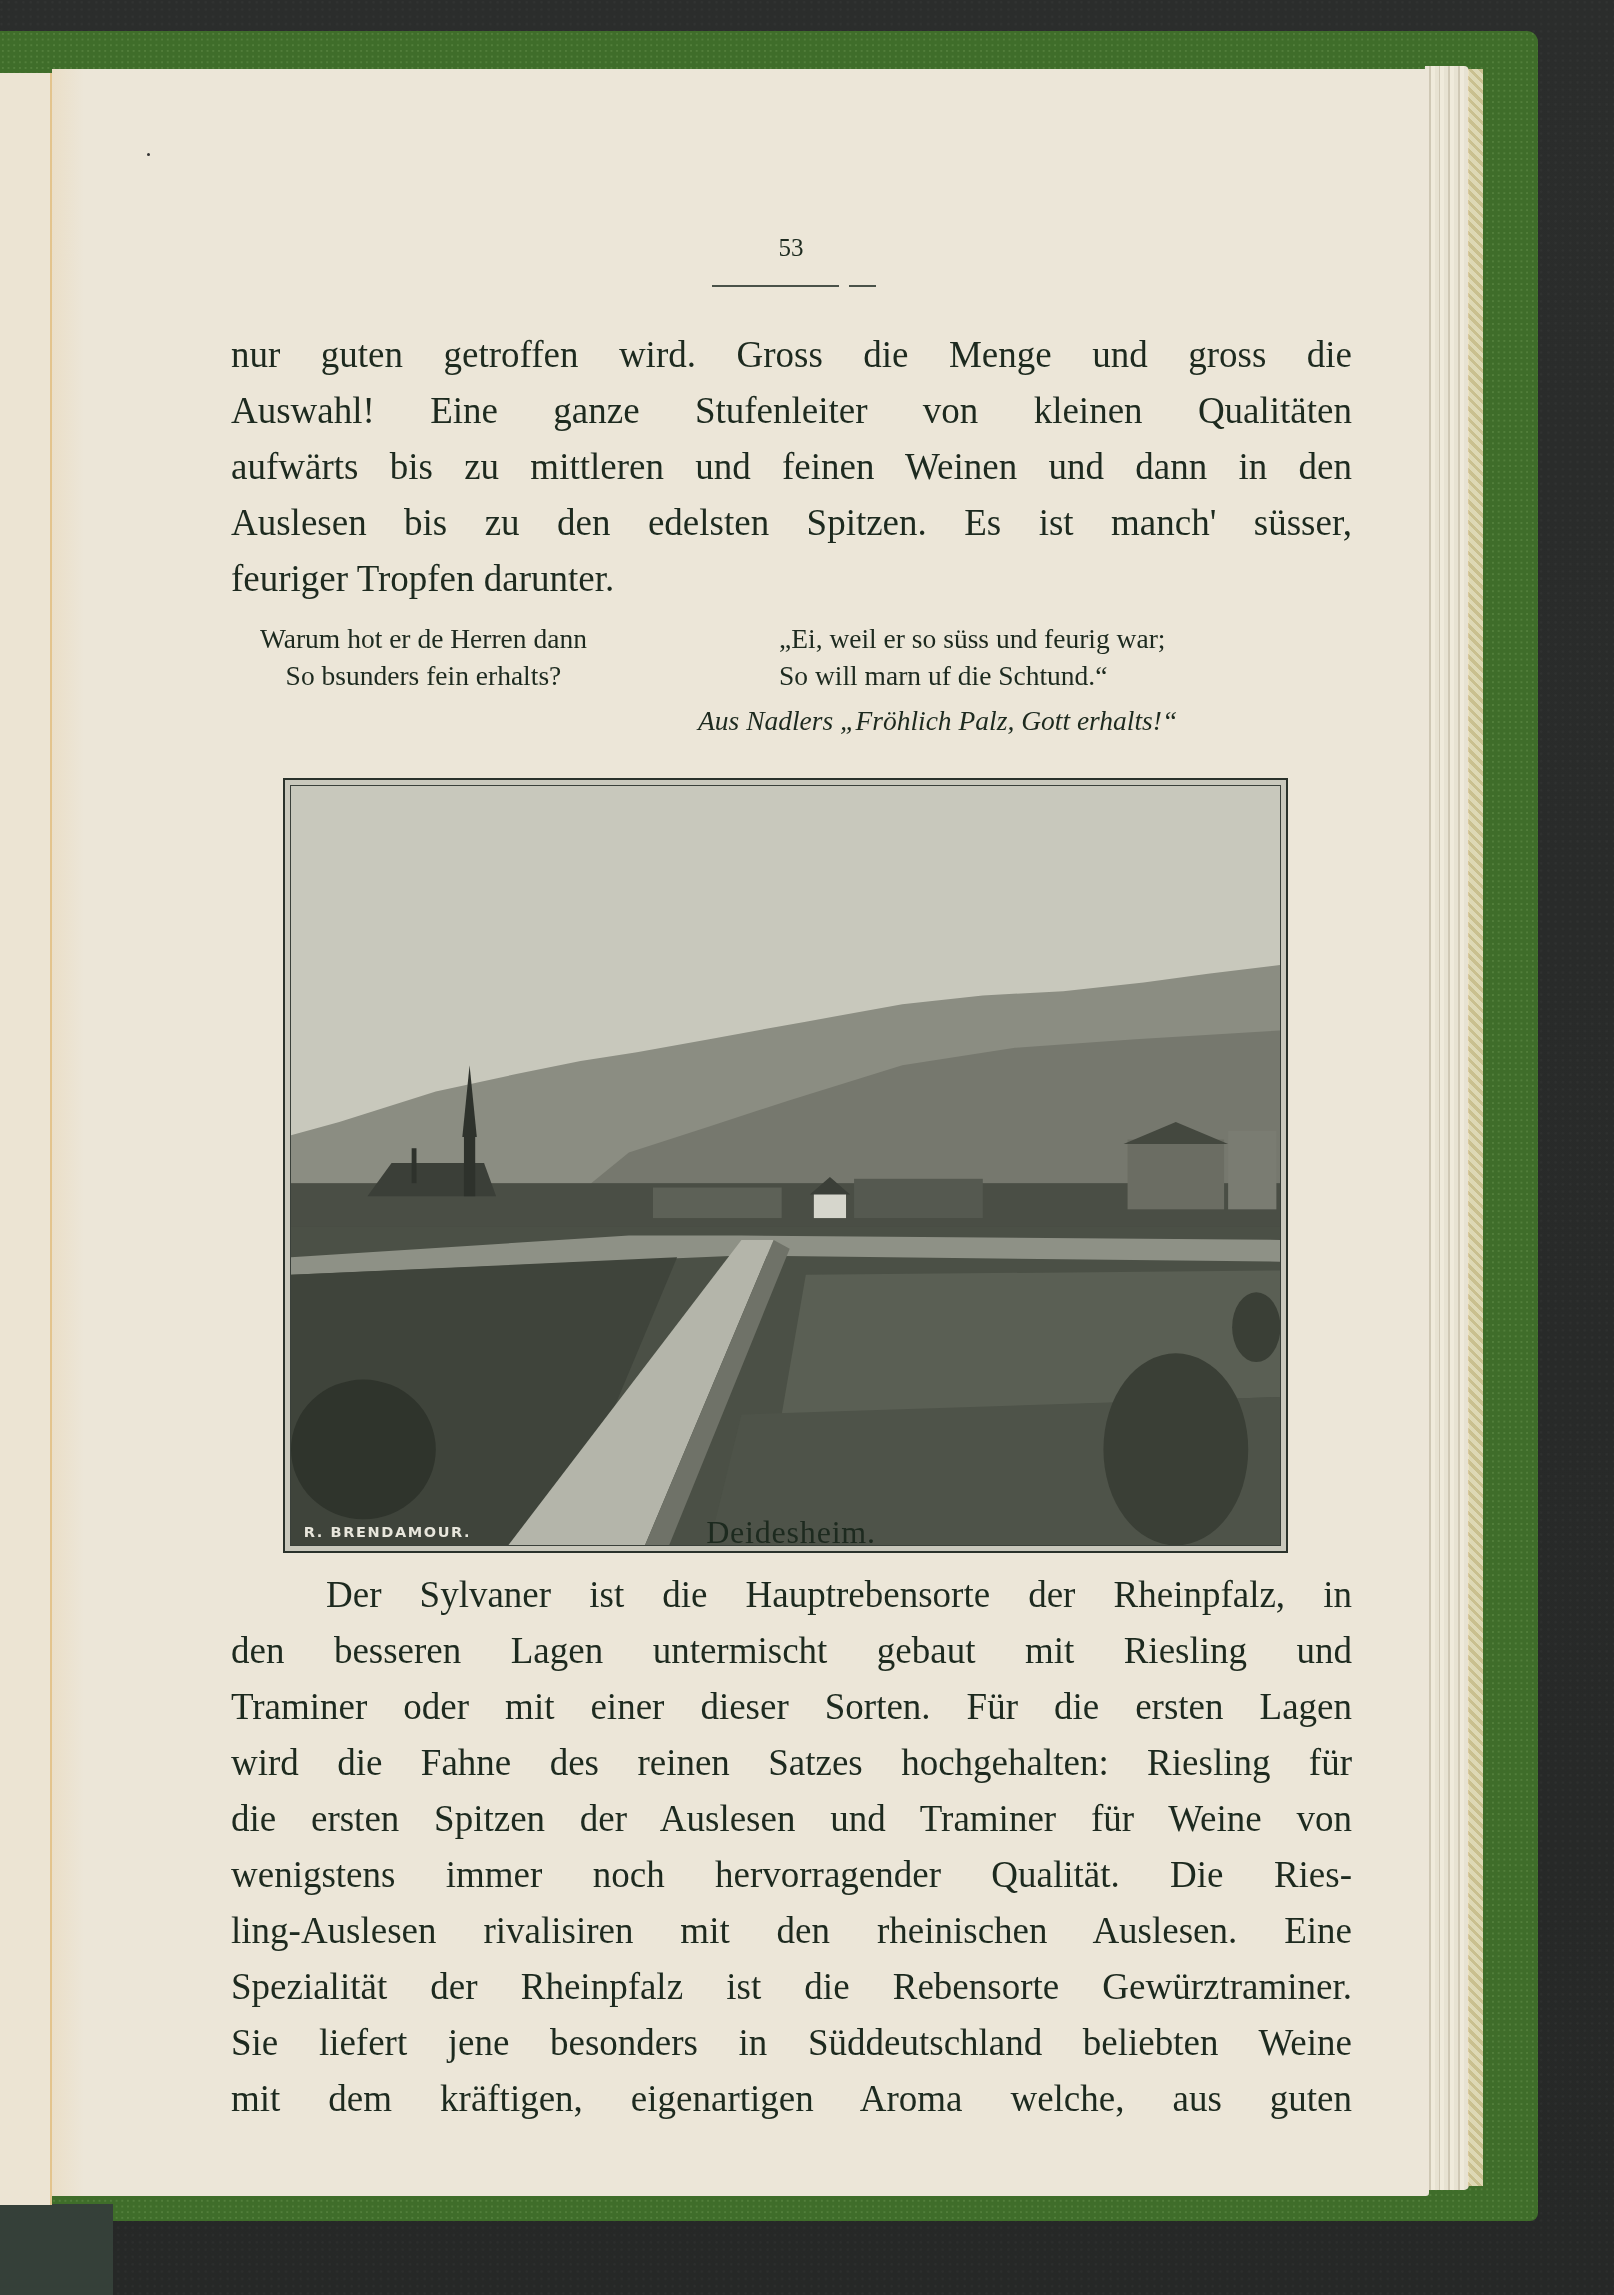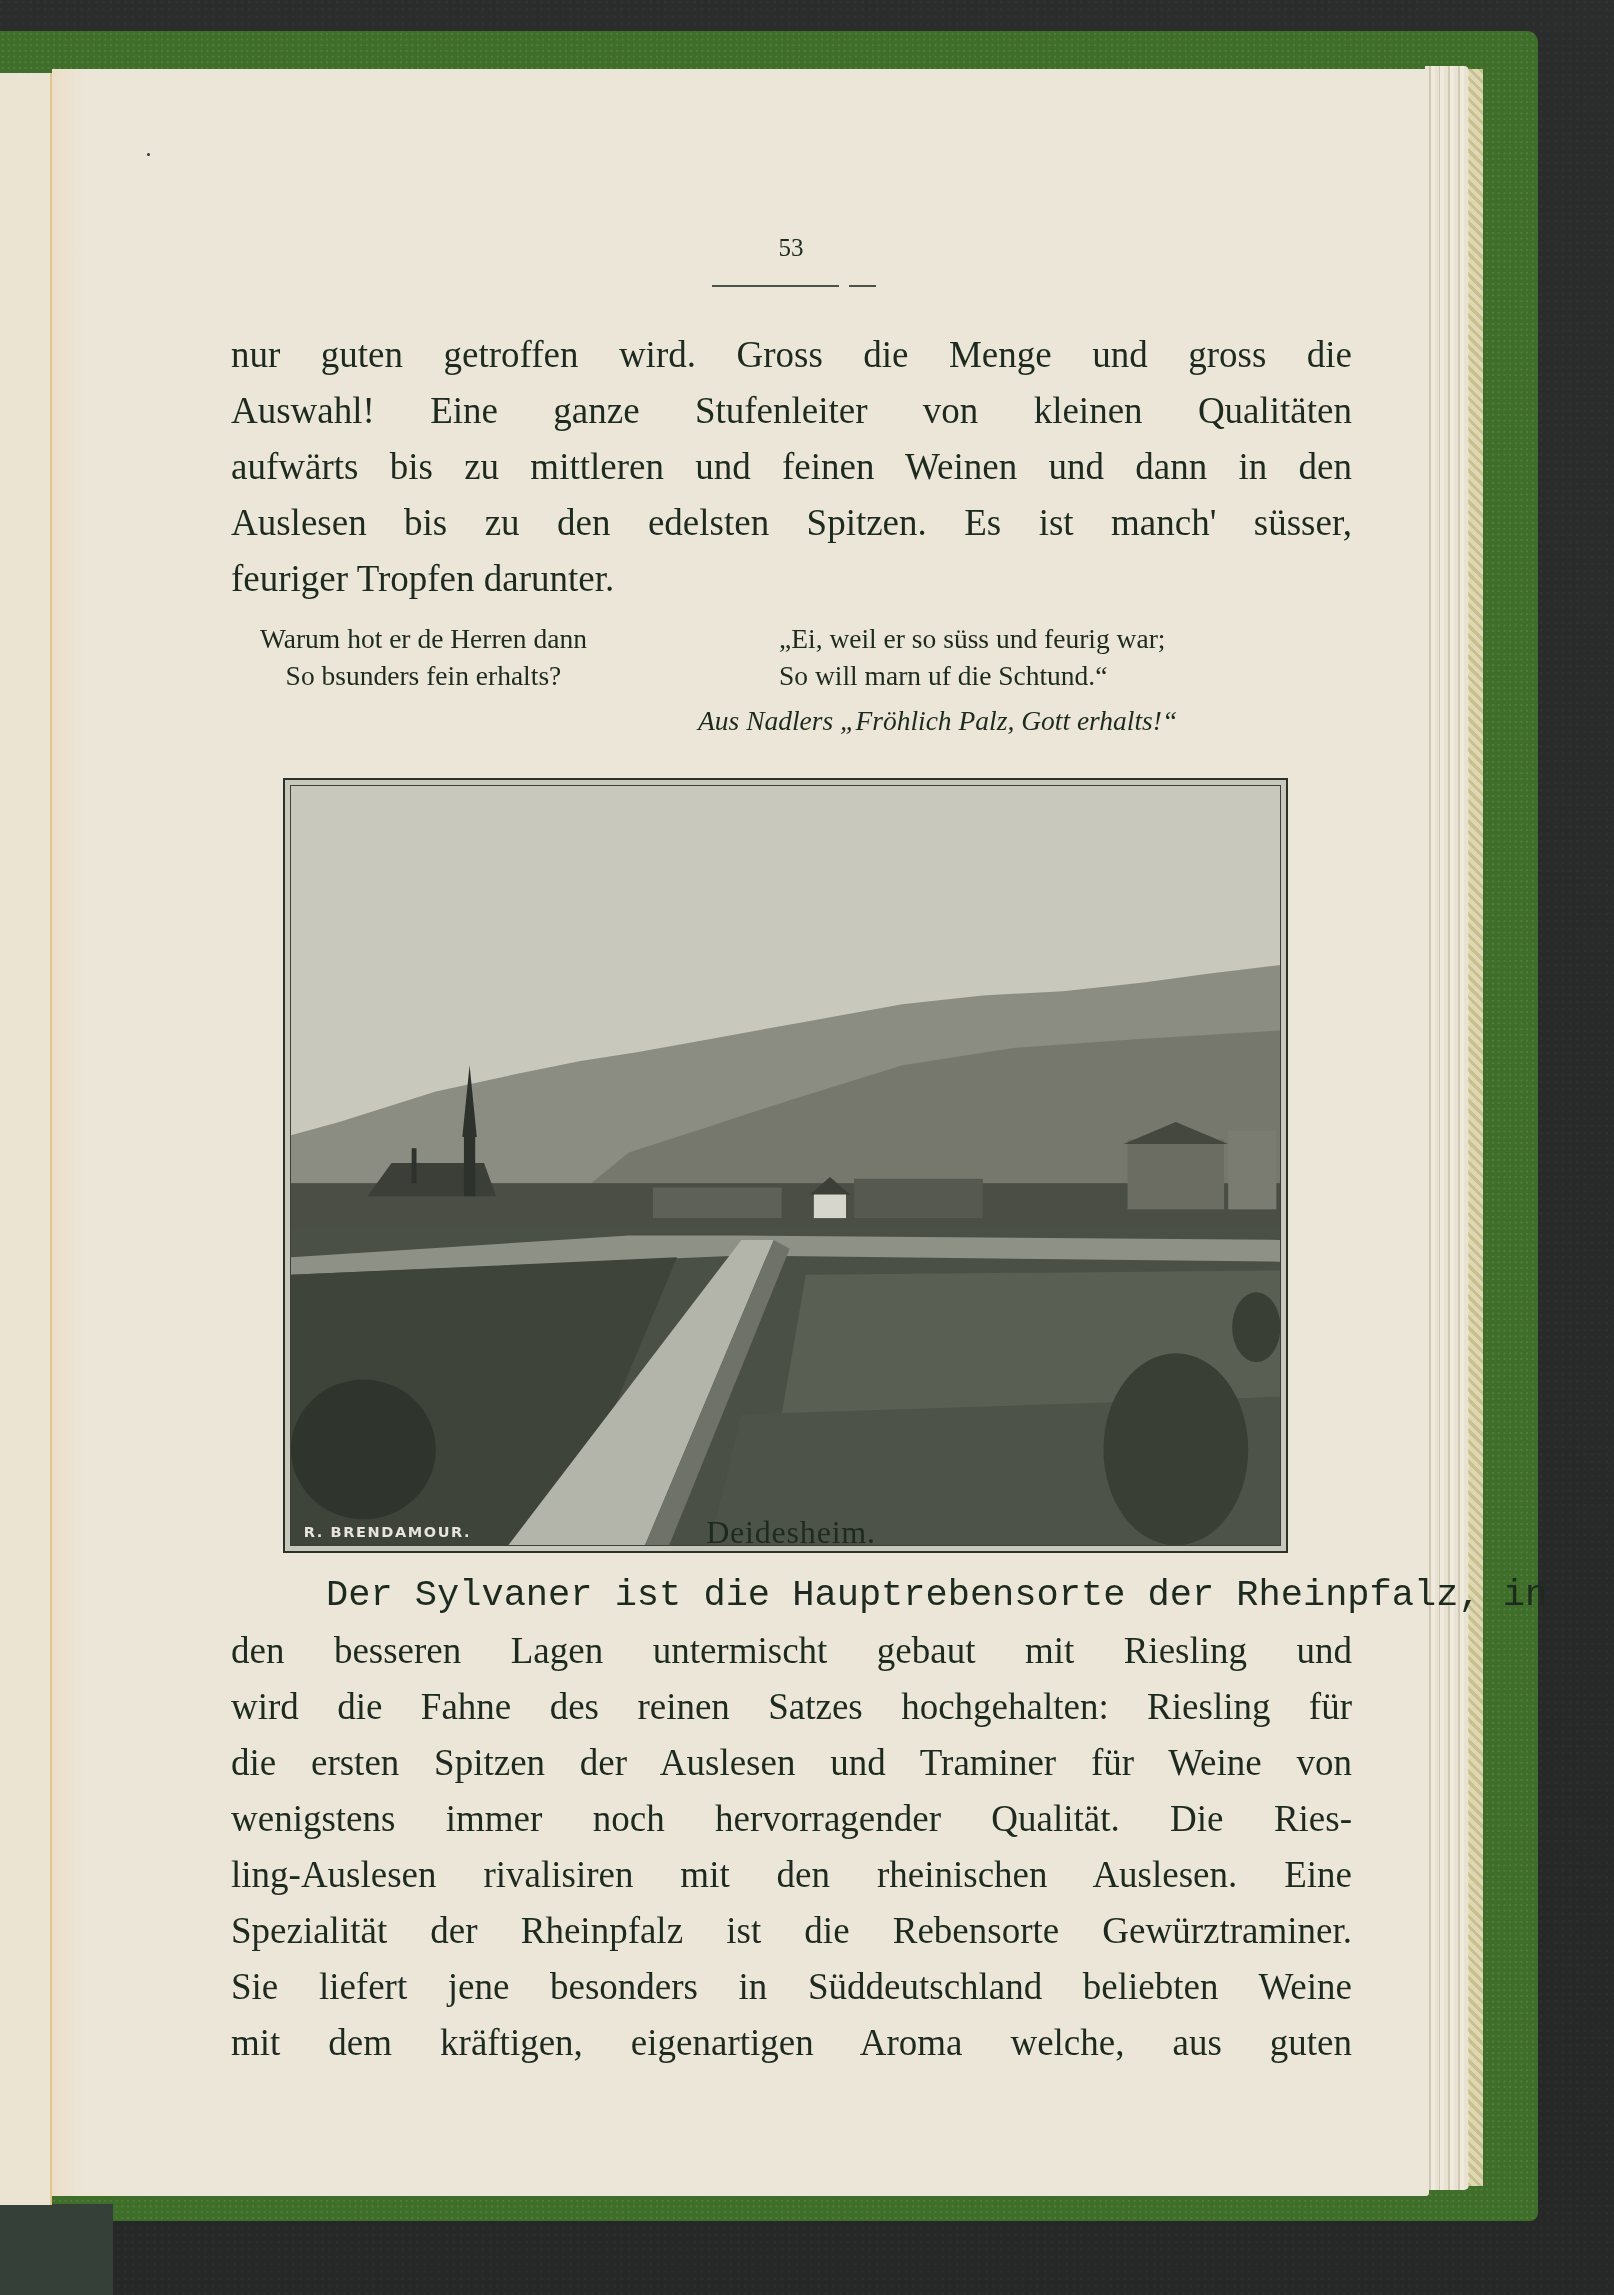--- a/index.html
+++ b/index.html
@@ -96,21 +96,21 @@
   .figure svg { position: absolute; inset: 0; width: 100%; height: 100%; }
   .engraver {
     position: absolute; left: 13px; bottom: 4.8px; color: #e8e6dc; font-size: 14.5px; letter-spacing: 1.6px;
     font-family: "DejaVu Sans", sans-serif; font-weight: bold;
   }
   .caption {
     position: absolute; left: 0; width: 1478px; top: 1445px; text-align: center; font-size: 32px;
     letter-spacing: 0.8px;
   }
   .para2 { top: 1498px; }
-  .indent { padding-left: 95px; font-family: Liberation Mono, monospace; }
+  .indent { padding-left: 95px; }
   .gutter-dot { position: absolute; width: 3.2px; height: 3.2px; border-radius: 1.6px; background: #333; }
 </style>
 </head>
 <body>
 
 <div class="bg-texture"></div>
 <div class="cover"></div>
 <div class="cover-bottom-left"></div>
 <div class="left-page"></div>
 <div class="page-edges"></div>
@@ -178,20 +178,21 @@
       </svg>
       <div class="engraver">R. BRENDAMOUR.</div>
     </div>
   </div>
 
   <div class="caption ink">Deidesheim.</div>
 
   <div class="body-text para2 ink">
     <span class="line indent">Der Sylvaner ist die Hauptrebensorte der Rheinpfalz, in</span>
     <span class="line">den besseren Lagen untermischt gebaut mit Riesling und</span>
+    <span class="line">Traminer oder mit einer dieser Sorten.  Für die ersten Lagen</span>
     <span class="line">wird die Fahne des reinen Satzes hochgehalten: Riesling für</span>
     <span class="line">die ersten Spitzen der Auslesen und Traminer für Weine von</span>
     <span class="line">wenigstens immer noch hervorragender Qualität.  Die Ries-</span>
     <span class="line">ling-Auslesen rivalisiren mit den rheinischen Auslesen.  Eine</span>
     <span class="line">Spezialität der Rheinpfalz ist die Rebensorte Gewürztraminer.</span>
     <span class="line">Sie liefert jene besonders in Süddeutschland beliebten Weine</span>
     <span class="line">mit dem kräftigen, eigenartigen Aroma welche, aus guten</span>
   </div>
 </div>
 

